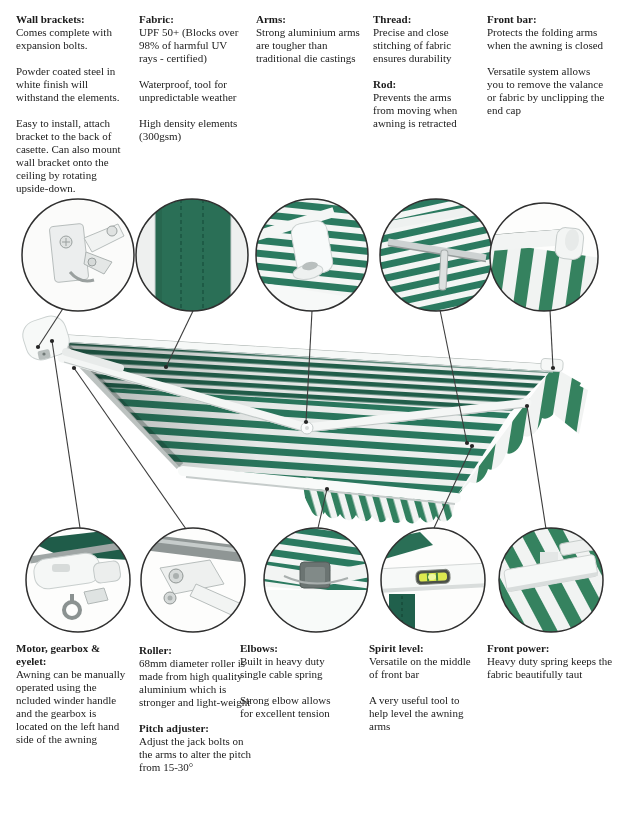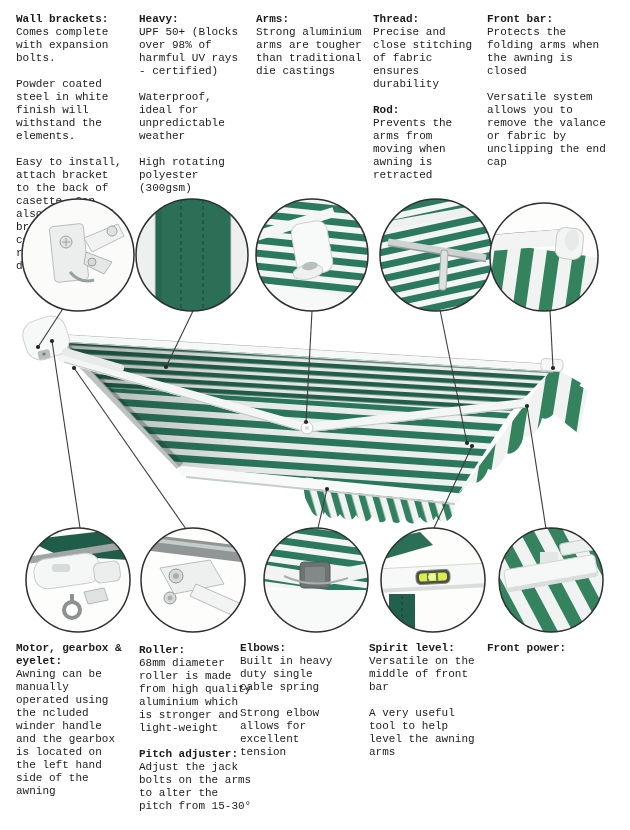--- a/index.html
+++ b/index.html
@@ -1,39 +1,39 @@
 <!DOCTYPE html>
 <html><head>
 <meta charset="utf-8">
 <style>
   html,body{margin:0;padding:0;background:#ffffff;}
   #page{position:relative;width:630px;height:830px;background:#ffffff;overflow:hidden;
-        font-family:Liberation Mono, monospace;color:#1b1b1b;}
+        font-family:Liberation Serif, serif;color:#1b1b1b;}
   .col{position:absolute;font-size:11px;line-height:13px;}
   .col .h{font-weight:bold;white-space:pre-line;}
   .col .t{margin:0 0 13px 0;white-space:pre-line;}
   .col .t.last{margin-bottom:0;}
   #figure-svg{position:absolute;left:0;top:195px;}
 </style>
 </head>
 <body>
 
 <div id="page">
 
   <div class="col" style="left:16px;top:13px;width:110px;">
     <div class="h">Wall brackets:</div>
     <div class="t">Comes complete with expansion bolts.</div>
     <div class="t">Powder coated steel in white finish will withstand the elements.</div>
     <div class="t last">Easy to install, attach bracket to the back of casette. Can also mount wall bracket onto the ceiling by rotating upside-down.</div>
   </div>
   <div class="col" style="left:139px;top:13px;width:106px;">
-    <div class="h">Heavy:</div>
+    <div class="h">Fabric:</div>
     <div class="t">UPF 50+ (Blocks over 98% of harmful UV rays - certified)</div>
-    <div class="t">Waterproof, ideal for unpredictable weather</div>
-    <div class="t last">High rotating polyester (300gsm)</div>
+    <div class="t">Waterproof, tool for unpredictable weather</div>
+    <div class="t last">High density elements (300gsm)</div>
   </div>
   <div class="col" style="left:256px;top:13px;width:108px;">
     <div class="h">Arms:</div>
     <div class="t">Strong aluminium arms are tougher than traditional die castings</div>
   </div>
   <div class="col" style="left:487px;top:13px;width:122px;">
     <div class="h">Front bar:</div>
     <div class="t">Protects the folding arms when the awning is closed</div>
     <div class="t last">Versatile system allows you to remove the valance or fabric by unclipping the end cap</div>
   </div>
@@ -59,20 +59,21 @@
     <div class="t">Built in heavy duty single cable spring</div>
     <div class="t last">Strong elbow allows for excellent tension</div>
   </div>
   <div class="col" style="left:369px;top:642px;width:106px;">
     <div class="h">Spirit level:</div>
     <div class="t">Versatile on the middle of front bar</div>
     <div class="t last">A very useful tool to help level the awning arms</div>
   </div>
   <div class="col" style="left:487px;top:642px;width:126px;">
     <div class="h">Front power:</div>
+    <div class="t last">Heavy duty spring keeps the fabric beautifully taut</div>
   </div>
 
   <svg id="figure-svg" width="630" height="460" viewBox="0 195 630 460">
     <defs>
       <pattern id="ps" width="12" height="8" patternUnits="userSpaceOnUse" patternTransform="rotate(3.3)">
         <rect width="12" height="8" fill="#eef0ef"></rect>
           <rect width="12" height="4.6" fill="#22604c"></rect>
       </pattern>
       <pattern id="pm" width="12" height="13" patternUnits="userSpaceOnUse" patternTransform="rotate(3.8)">
         <rect width="12" height="13" fill="#f3f5f4"></rect>

